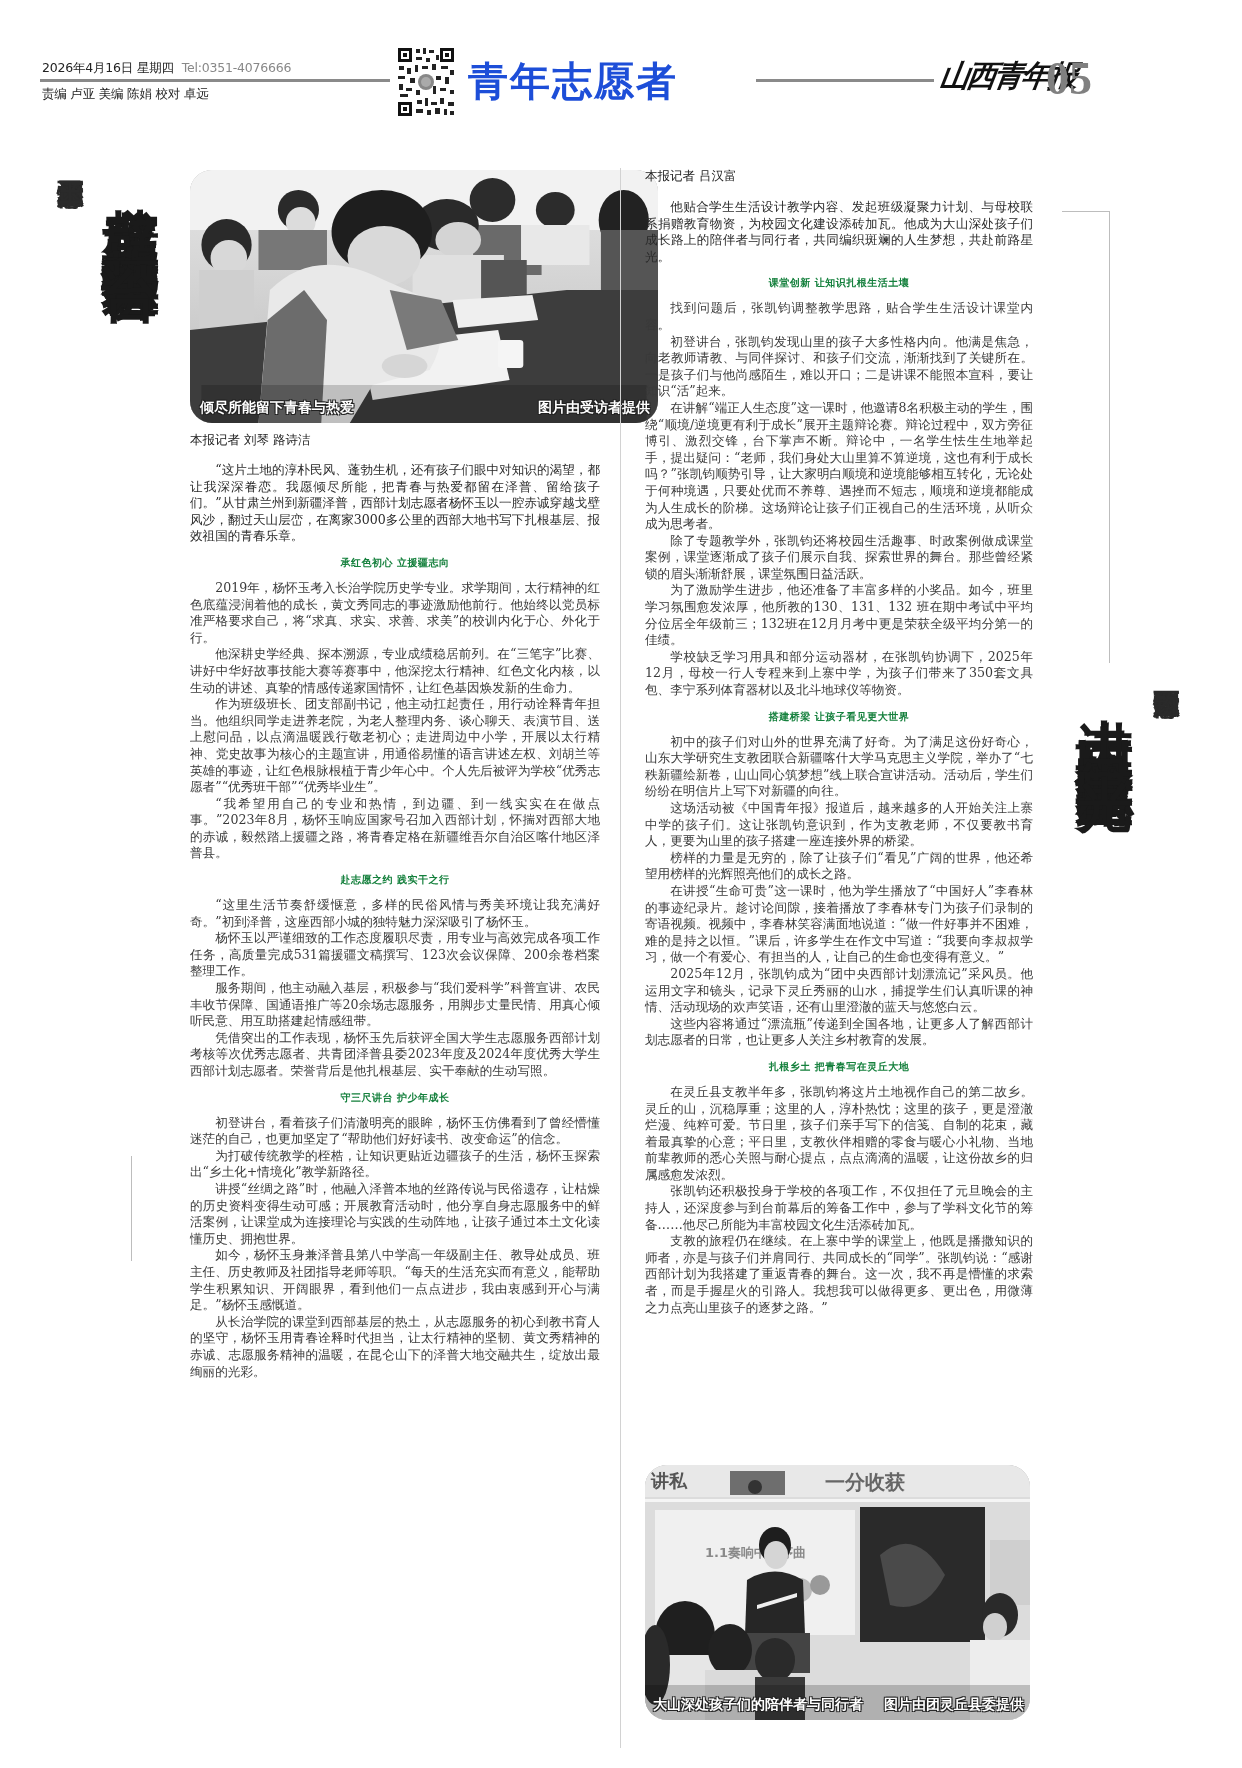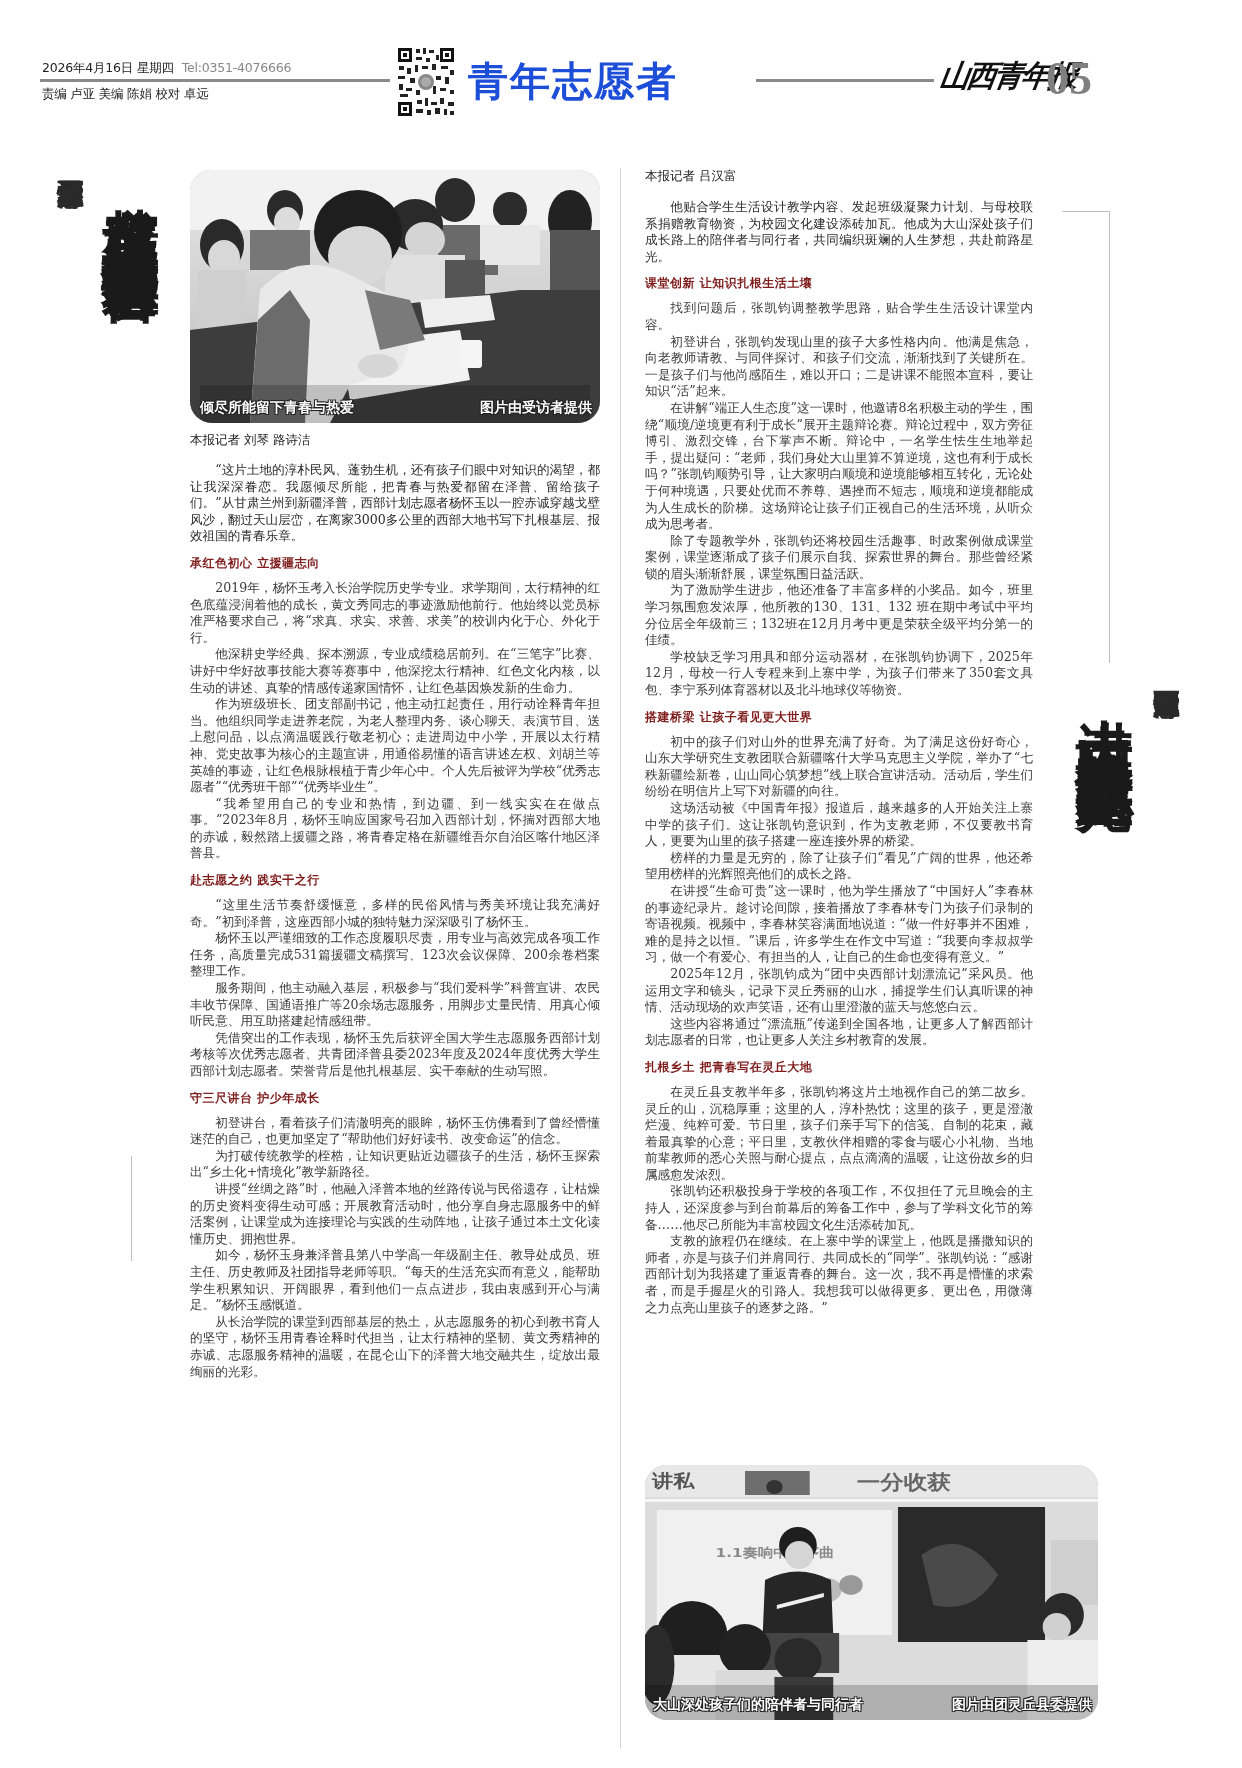--- a/index.html
+++ b/index.html
@@ -28,34 +28,34 @@
   .right-main { left: 1072px; top: 672px; font-size: 58px; line-height: 66px; letter-spacing: 2px; }
   .right-bracket-h { position: absolute; left: 1062px; top: 211px; width: 48px; height: 1px; background: #bdbdbd; }
   .right-bracket-v { position: absolute; left: 1109px; top: 211px; width: 1px; height: 452px; background: #bdbdbd; }
 
   .col-divider { position: absolute; left: 620px; top: 168px; width: 1px; height: 1580px; background: #d2d2d2; }
 
   
   .photo { position: absolute; border-radius: 22px; overflow: hidden; background: #8c8c8c; }
   .photo svg { position: absolute; left: 0; top: 0; width: 100%; height: 100%; }
   .photo .cap { position: absolute; bottom: 6px; font-family: "DejaVu Sans", "Liberation Sans", sans-serif; font-size: 14px; color: #ffffff; font-weight: bold; text-shadow: 1px 1px 0 #222, -1px -1px 0 #222, 1px -1px 0 #222, -1px 1px 0 #222; white-space: nowrap; }
-  .photo-left { left: 190px; top: 170px; width: 410px; height: 253px; }
-  .photo-right { left: 645px; top: 1465px; width: 453px; height: 255px; }
+  .photo-left { left: 190px; top: 170px; width: 468px; height: 253px; }
+  .photo-right { left: 645px; top: 1465px; width: 385px; height: 255px; }
 
   
   .byline { position: absolute; font-family: "DejaVu Sans", "Liberation Sans", sans-serif; font-size: 12.5px; color: #222; white-space: nowrap; }
   .byline-left { left: 190px; top: 432px; }
   .byline-right { left: 645px; top: 168px; }
 
   .article { position: absolute; font-size: 12.6px; line-height: 16.6px; color: #3a3a3a; text-align: justify; }
   .article-left { left: 190px; top: 462px; width: 410px; }
   .article-right { left: 645px; top: 199px; width: 388px; }
   .article p { text-indent: 2em; }
   .article p.lead { color: #2a2a2a; }
-  .article h3 { font-size: 12px; font-weight: bold; color: #7f1d1d; line-height: 20px; margin: 8px 0 7px 0; letter-spacing: 0.5px; }
+  .article h3 { text-align: center; font-size: 10px; font-weight: bold; color: #15803d; line-height: 20px; margin: 8px 0 7px 0; letter-spacing: 0.5px; }
 </style>
 </head>
 <body>
 
 <div class="hdr-date">
   <span>2026年4月16日 星期四</span>
   <span class="tel">Tel:0351-4076666</span>
 </div>
 <div class="hdr-rule-left"></div>
 <div class="hdr-credits">责编 卢亚 美编 陈娟 校对 卓远</div>

